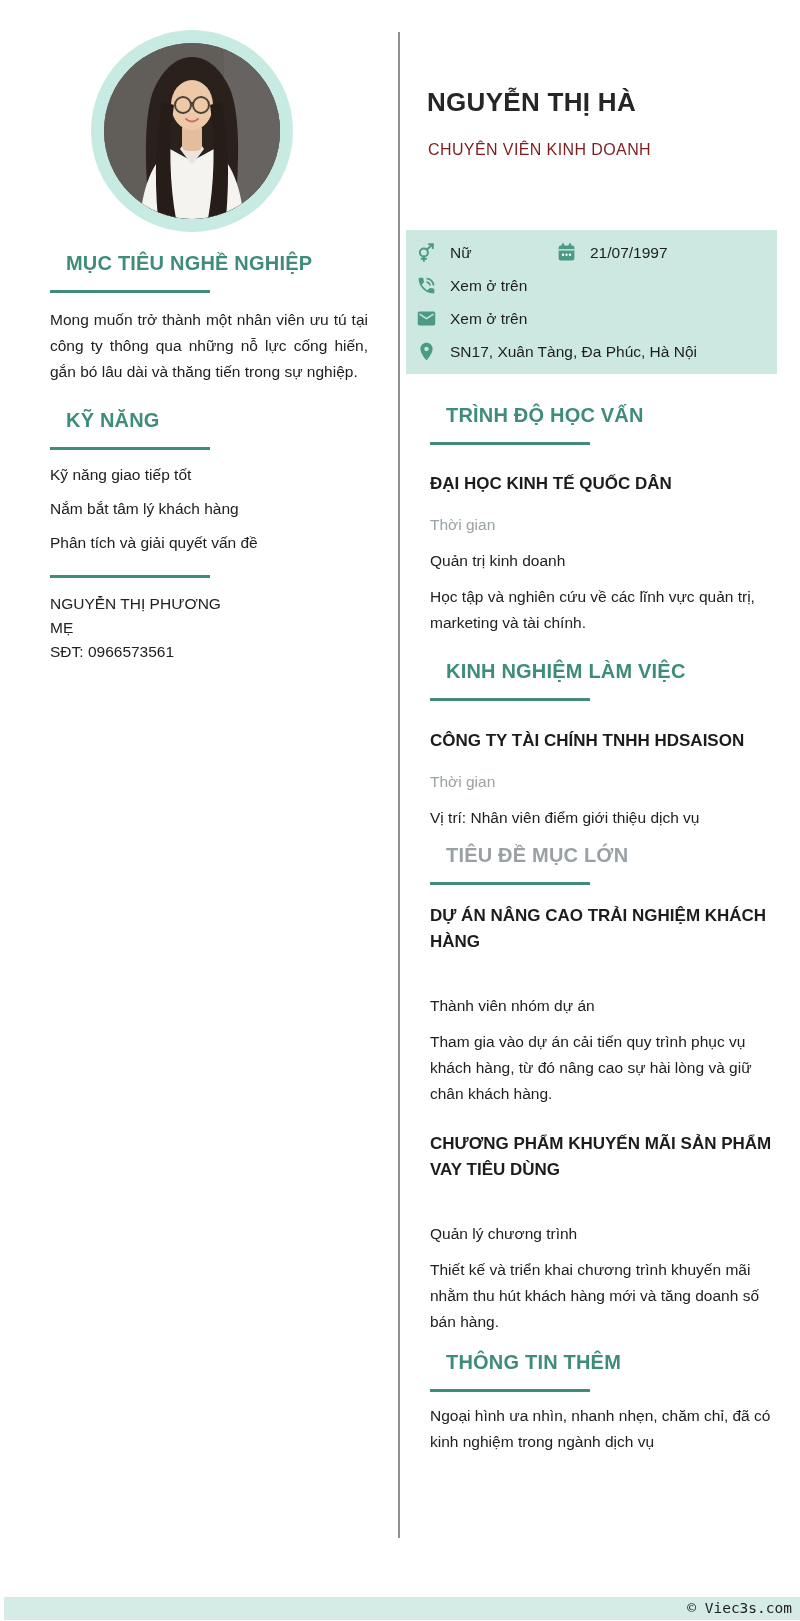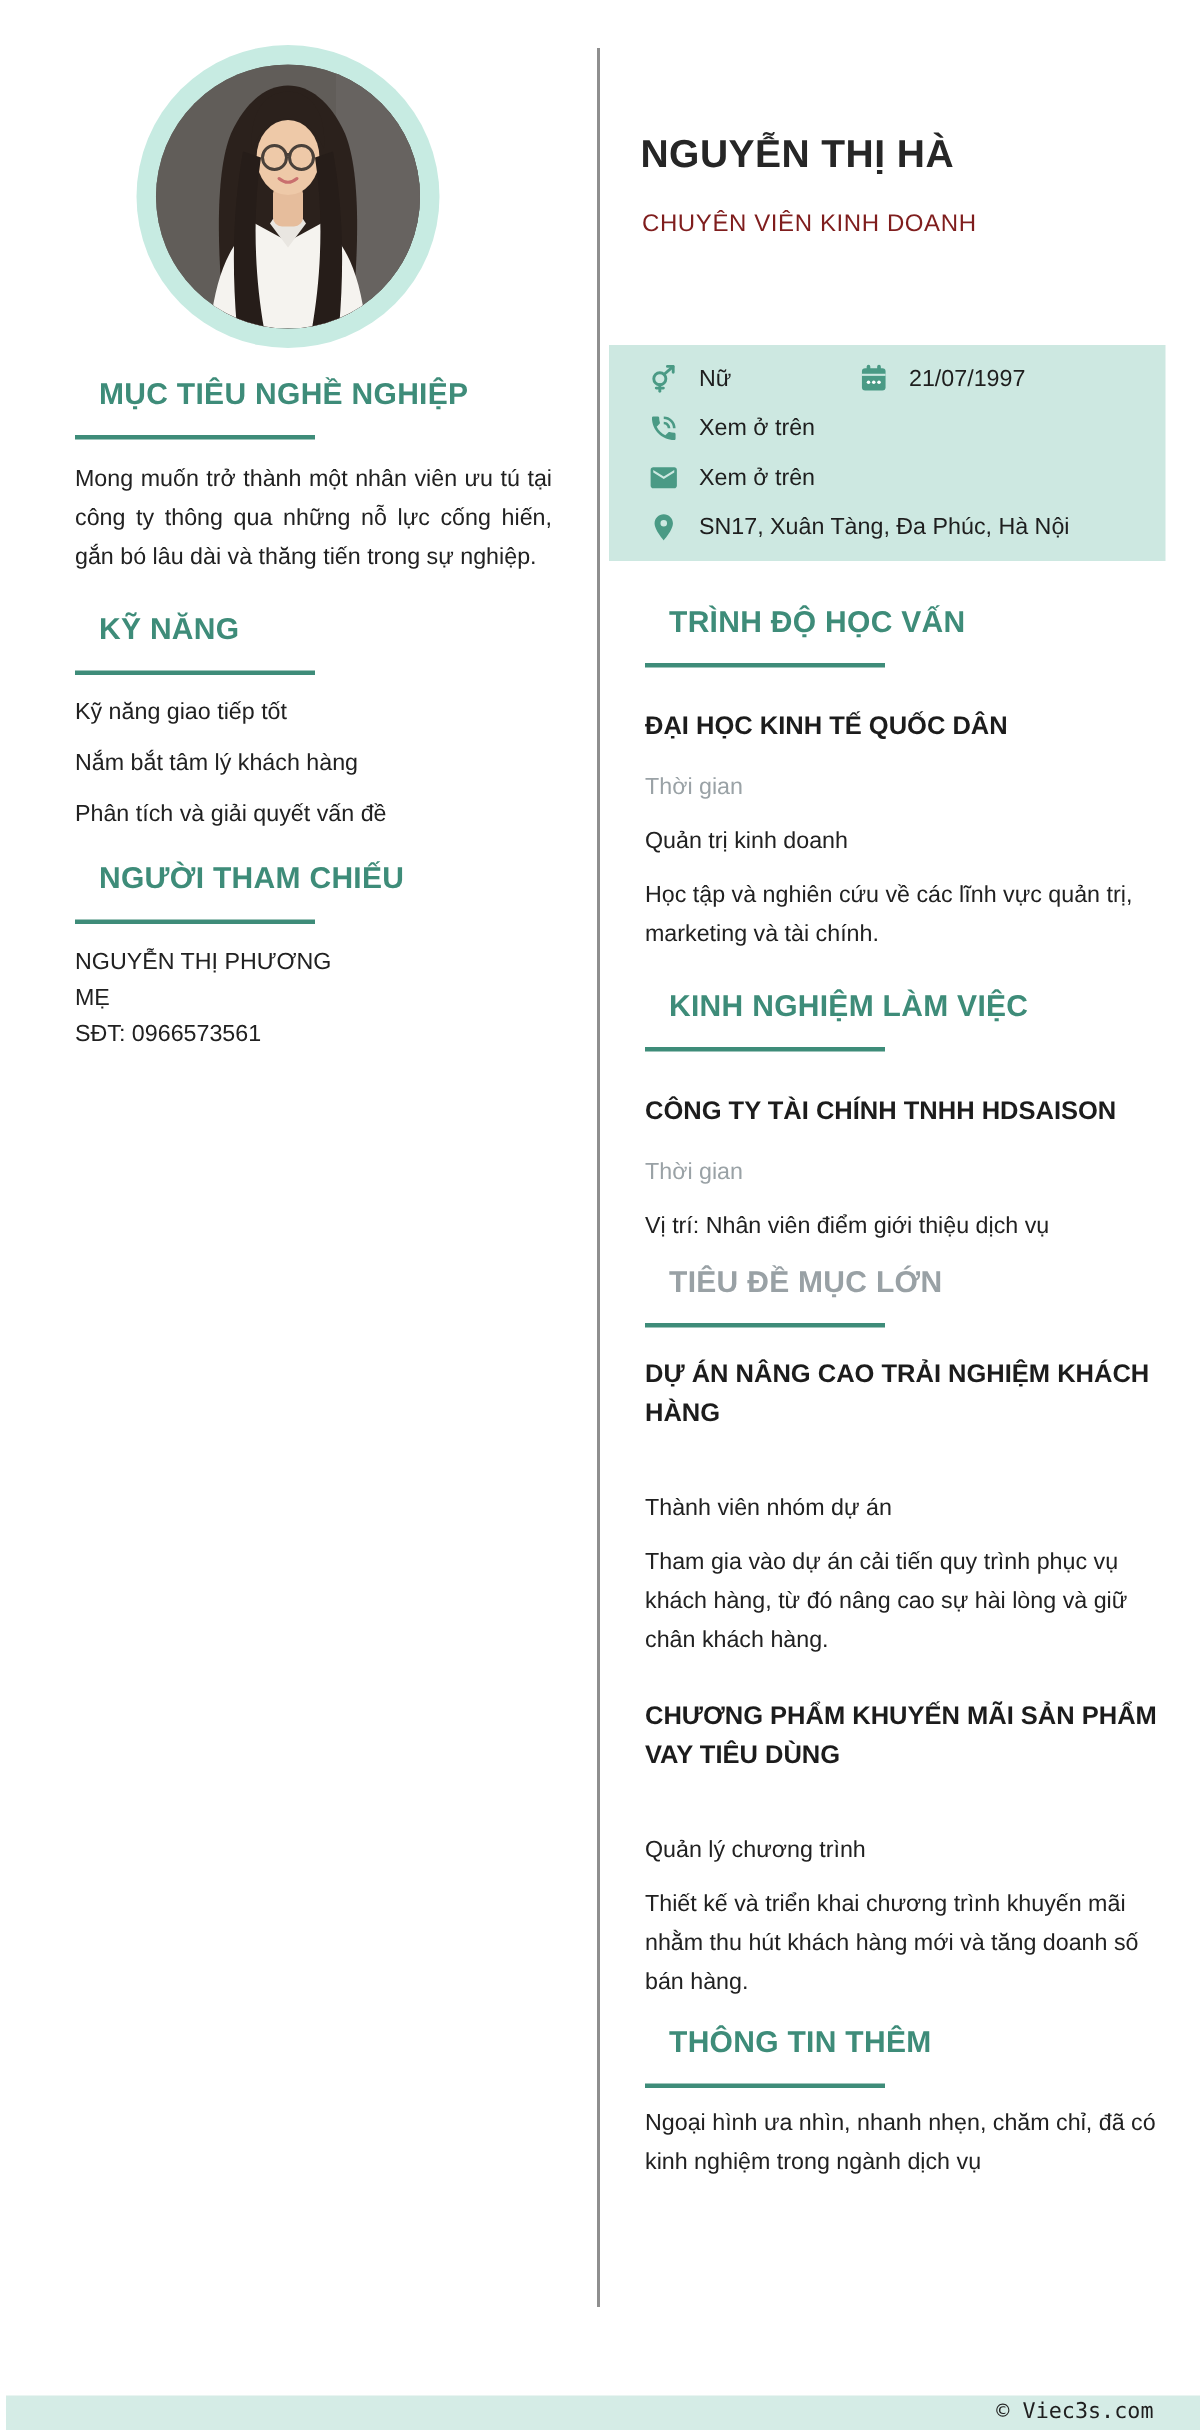--- a/index.html
+++ b/index.html
@@ -38,21 +38,21 @@
 
   
   .v-divider { position:absolute; left:398px; top:32px; width:2px; height:1506px; background:#8f8f8f; }
 
   
   .right-col { position:absolute; left:406px; top:0; width:371px; }
   .name { margin:84px 0 0 21px; font-size:26px; line-height:36px; font-weight:bold;
           color:#262626; letter-spacing:0.3px; }
   .job-title { margin:18px 0 0 22px; font-size:16px; line-height:24px; color:#7f1d1d; letter-spacing:0.4px; }
 
-  .info-box { margin-top:68px; background:#cde8e1; padding:6px 10px 6px 26px; }
+  .info-box { margin-top:68px; background:#cde8e1; padding:6px 10px 6px 10px; }
   .info-row { display:flex; align-items:center; height:33px; }
   .cell { display:flex; align-items:center; }
   .cell-gender { width:140px; }
   .info-row .label { margin-left:13px; font-size:15.5px; color:#1e1e1e; }
   .ic { width:21px; height:21px; flex:0 0 auto; }
 
   .main-sec { margin-left:24px; }
   .sec-education  { margin-top:30px; }
   .sec-experience { margin-top:24px; }
   .sec-projects   { margin-top:14px; }
@@ -64,21 +64,21 @@
   .plain { margin:15px 0 0; font-size:15.5px; line-height:21px; }
   .desc  { margin:13px 0 0; font-size:15.5px; line-height:26px; }
 
   .proj-title { margin:18px 0 0; font-size:17px; line-height:26px; font-weight:bold; color:#1c1c1c; }
   .proj-role  { margin:40px 0 0; font-size:15.5px; line-height:21px; }
 
   
   .footer-bar {
     position:absolute; left:4px; right:0; bottom:1px; height:23px; background:#d5ece6;
     font-family:"DejaVu Sans Mono",monospace; font-size:14.5px; line-height:23px;
-    text-align:right; padding-right:31px; color:#1f1f1f; box-sizing:border-box;
+    text-align:right; padding-right:8px; color:#1f1f1f; box-sizing:border-box;
   }
 </style>
 </head>
 <body>
 
 <div class="page">
 
   <aside class="left-col">
 
     <div class="photo-ring">
@@ -113,21 +113,20 @@
     <section class="sec-skills">
       <h2 class="sec-h">KỸ NĂNG</h2>
       <div class="rule"></div>
       <div class="item first">Kỹ năng giao tiếp tốt</div>
       <div class="item">Nắm bắt tâm lý khách hàng</div>
       <div class="item">Phân tích và giải quyết vấn đề</div>
     </section>
 
 
     <section class="sec-reference">
-      <h2 class="sec-h">NGƯỜI THAM CHIẾU</h2>
       <div class="rule"></div>
       <div class="line first">NGUYỄN THỊ PHƯƠNG</div>
       <div class="line">MẸ</div>
       <div class="line">SĐT: 0966573561</div>
     </section>
 
   </aside>
 
   <div class="v-divider"></div>
 

